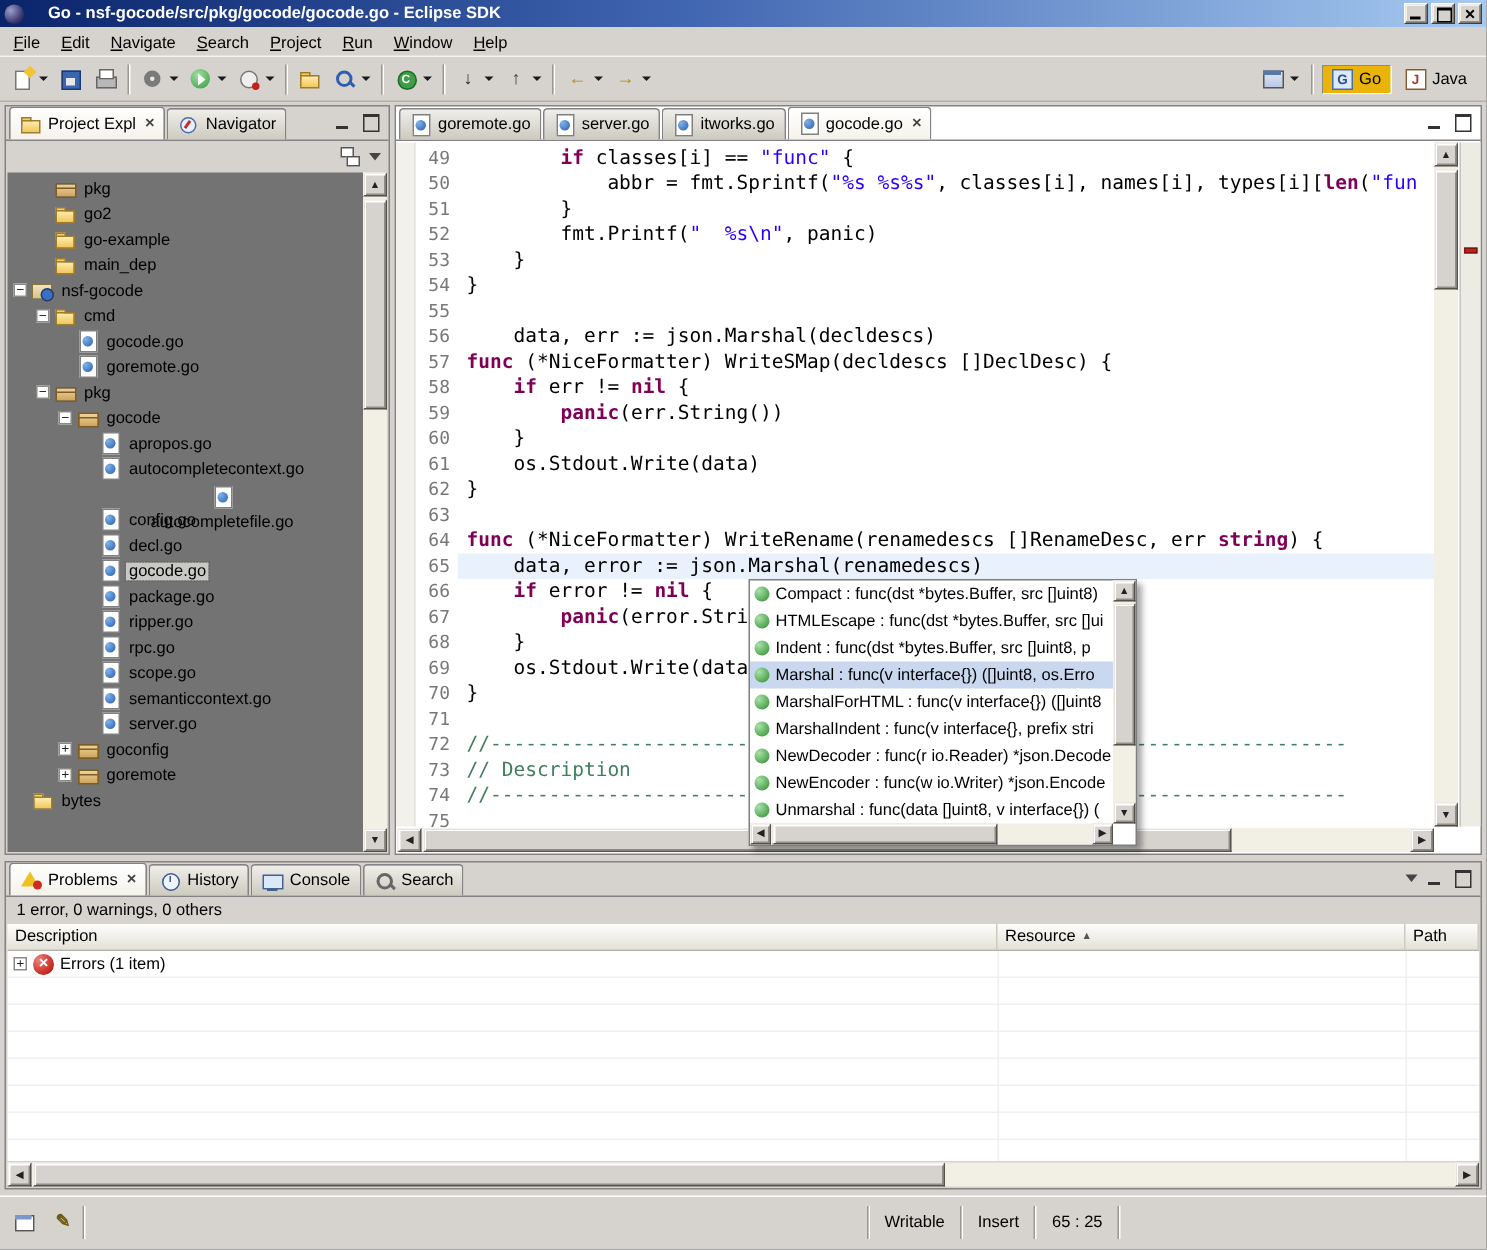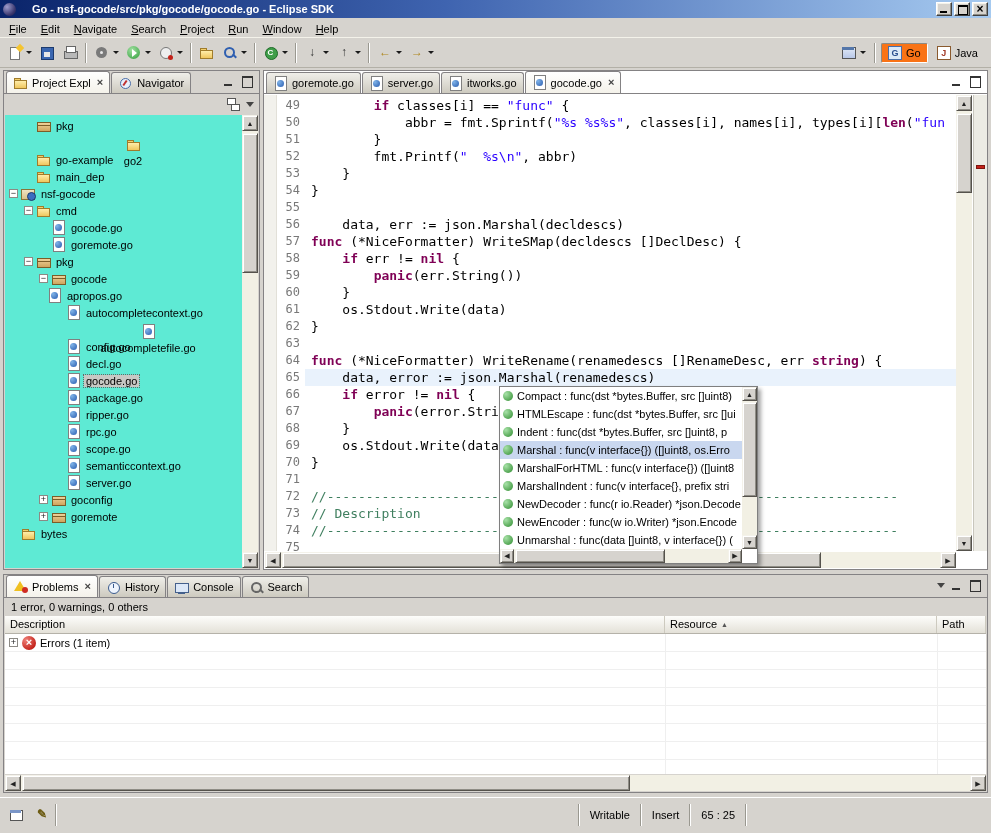--- a/index.html
+++ b/index.html
@@ -56,21 +56,21 @@
   .tic-class::after{content:"C";position:absolute;left:0;top:2px;width:15px;text-align:center;font:bold 8px/11px "Liberation Sans",sans-serif;color:#fff}
   .tic-down,.tic-up{color:#333}
   .tic-persp::before{content:"";position:absolute;left:1px;top:2px;width:12px;height:10px;border:1px solid #555;background:linear-gradient(#dfe7f5,#b9c8e8)}
   .tic-persp::after{content:"";position:absolute;left:1px;top:2px;width:12px;height:3px;background:#5577aa}
   .tic-fast-view::before{content:"";position:absolute;left:1px;top:3px;width:11px;height:9px;border:1px solid #555;background:#fff}
   .tic-fast-view::after{content:"";position:absolute;left:1px;top:3px;width:11px;height:3px;background:#7b96c8}
   .tic-pencil{color:#6b5a10}
   .persp{display:flex;align-items:center;gap:2px;padding-right:2px}
   .pbuttons{display:flex;align-items:center;gap:2px}
   .persp-btn{display:inline-flex;align-items:center;gap:4px;padding:2px 6px;border:1px solid transparent;border-radius:2px}
-  .persp-btn.active{background:#f97316;border-color:#8d8b84 #fff #fff #8d8b84}
+  .persp-btn.active{background:#eab308;border-color:#8d8b84 #fff #fff #8d8b84}
   .ic-gopersp,.ic-javapersp{width:14px;height:14px;position:relative;background:#dce9f8;border:1px solid #4a6da8;flex:none}
   .ic-gopersp::after{content:"G";position:absolute;inset:0;text-align:center;font:bold 9px/12px "Liberation Sans",sans-serif;color:#2a4d8f}
   .ic-javapersp{background:#fff;border-color:#8a5a2e}
   .ic-javapersp::after{content:"J";position:absolute;inset:0;text-align:center;font:bold 9px/12px "Liberation Sans",sans-serif;color:#a33b2a}
 
   
   .workspace{position:absolute;top:68px;left:0;right:0;height:504px}
   .view{position:absolute;border:1px solid #848284;background:#d6d3ce}
   .vtabs{display:flex;align-items:flex-end;height:23px;border-bottom:1px solid #848284;padding-left:2px}
   .vtab{display:inline-flex;align-items:center;gap:4px;height:21px;padding:0 6px;margin-right:1px;white-space:nowrap;
@@ -81,21 +81,21 @@
   .mini{width:17px;height:15px;position:relative;flex:none}
   .mini.minb::after{content:"";position:absolute;left:3px;bottom:3px;width:8px;height:2px;background:#333}
   .mini.maxb::after{content:"";position:absolute;left:3px;top:2px;width:9px;height:9px;border:1px solid #333;border-top-width:2px}
 
   
   .explorer{top:2px;left:3px;width:257px;bottom:2px}
   .vtoolbar{height:20px;display:flex;align-items:center;justify-content:flex-end;gap:3px;padding-right:2px}
   .ic-collapseall{width:14px;height:14px;position:relative}
   .ic-collapseall::before{content:"";position:absolute;left:1px;top:1px;width:7px;height:5px;border:1px solid #555;background:#fff}
   .ic-collapseall::after{content:"";position:absolute;left:5px;top:7px;width:7px;height:5px;border:1px solid #555;background:#fff}
-  .tree{position:absolute;top:44px;left:1px;right:17px;bottom:1px;background:#5eead4;overflow:hidden;padding-top:2px}
+  .tree{position:absolute;top:44px;left:1px;right:17px;bottom:1px;background:#737373;overflow:hidden;padding-top:2px}
   .trow{display:flex;align-items:center;gap:3px;height:17px}
   .exp{width:9px;height:9px;flex:none;background:#fff;border:1px solid #8c8a85;font:9px/8px "Liberation Mono",monospace;text-align:center;color:#222}
   .expsp{width:9px;flex:none}
   .tltext{padding:0 2px;white-space:nowrap}
   .tltext.selected{background:#c8c8c4;outline:1px dotted #666}
   .ic{width:15px;height:15px;position:relative;display:inline-block;flex:none}
   .ic-folder::before,.ic-explorer::before{content:"";position:absolute;left:1px;top:3px;width:5px;height:3px;background:#f4d06b;border:1px solid #a07c2c}
   .ic-folder::after,.ic-explorer::after{content:"";position:absolute;left:1px;top:5px;width:11px;height:7px;border:1px solid #a07c2c;background:linear-gradient(#ffeda9,#f0c75e)}
   .ic-package::before{content:"";position:absolute;left:1px;top:4px;width:12px;height:8px;background:linear-gradient(#eed29a,#cfa55e);border:1px solid #7c5d28}
   .ic-package::after{content:"";position:absolute;left:1px;top:7px;width:13px;height:1px;background:#7c5d28}
@@ -301,21 +301,21 @@
       <div class="vtoolbar">
         <span class="ic-collapseall"></span>
         <span class="ddbig"></span>
       </div>
       <div class="tree">
           <div class="trow" style="padding-left: 19px;">
             <span class="expsp"></span>
             <span class="ic ic-package"></span>
             <span class="tltext">pkg</span>
           </div>
-          <div class="trow" style="padding-left: 19px; flex-direction: column;">
+          <div class="trow" style="padding-left: 19px;">
             <span class="expsp"></span>
             <span class="ic ic-folder"></span>
             <span class="tltext">go2</span>
           </div>
           <div class="trow" style="padding-left: 19px;">
             <span class="expsp"></span>
             <span class="ic ic-folder"></span>
             <span class="tltext">go-example</span>
           </div>
           <div class="trow" style="padding-left: 19px;">
@@ -346,21 +346,21 @@
           <div class="trow" style="padding-left: 19px;">
             <span class="exp">−</span>
             <span class="ic ic-package"></span>
             <span class="tltext">pkg</span>
           </div>
           <div class="trow" style="padding-left: 34px;">
             <span class="exp">−</span>
             <span class="ic ic-package"></span>
             <span class="tltext">gocode</span>
           </div>
-          <div class="trow" style="padding-left: 30px;">
+          <div class="trow" style="padding-left: 49px;">
             <span class="expsp"></span>
             <span class="ic ic-gofile"></span>
             <span class="tltext">apropos.go</span>
           </div>
           <div class="trow" style="padding-left: 49px;">
             <span class="expsp"></span>
             <span class="ic ic-gofile"></span>
             <span class="tltext">autocompletecontext.go</span>
           </div>
           <div class="trow" style="padding-left: 49px; flex-direction: column;">
@@ -487,21 +487,21 @@
           <div class="lnum">71</div>
           <div class="lnum">72</div>
           <div class="lnum">73</div>
           <div class="lnum">74</div>
           <div class="lnum">75</div>
         </div>
       <div class="e-code">
           <div class="code-line"><span class="sg-p">        </span><span class="sg-k">if</span><span class="sg-p"> classes[i] == </span><span class="sg-s">"func"</span><span class="sg-p"> {</span></div>
           <div class="code-line"><span class="sg-p">            abbr = fmt.Sprintf(</span><span class="sg-s">"%s %s%s"</span><span class="sg-p">, classes[i], names[i], types[i][</span><span class="sg-k">len</span><span class="sg-p">(</span><span class="sg-s">"fun</span></div>
           <div class="code-line"><span class="sg-p">        }</span></div>
-          <div class="code-line"><span class="sg-p">        fmt.Printf(</span><span class="sg-s">"  %s\n"</span><span class="sg-p">, abbr)</span></div>
+          <div class="code-line"><span class="sg-p">        fmt.Printf(</span><span class="sg-s">"  %s\n"</span><span class="sg-p">, panic)</span></div>
           <div class="code-line"><span class="sg-p">    }</span></div>
           <div class="code-line"><span class="sg-p">}</span></div>
           <div class="code-line"></div>
           <div class="code-line"><span class="sg-p">    data, err := json.Marshal(decldescs)</span></div>
           <div class="code-line"><span class="sg-k">func</span><span class="sg-p"> (*NiceFormatter) WriteSMap(decldescs []DeclDesc) {</span></div>
           <div class="code-line"><span class="sg-p">    </span><span class="sg-k">if</span><span class="sg-p"> err != </span><span class="sg-i">nil</span><span class="sg-p"> {</span></div>
           <div class="code-line"><span class="sg-p">        </span><span class="sg-k">panic</span><span class="sg-p">(err.String())</span></div>
           <div class="code-line"><span class="sg-p">    }</span></div>
           <div class="code-line"><span class="sg-p">    os.Stdout.Write(data)</span></div>
           <div class="code-line"><span class="sg-p">}</span></div>

